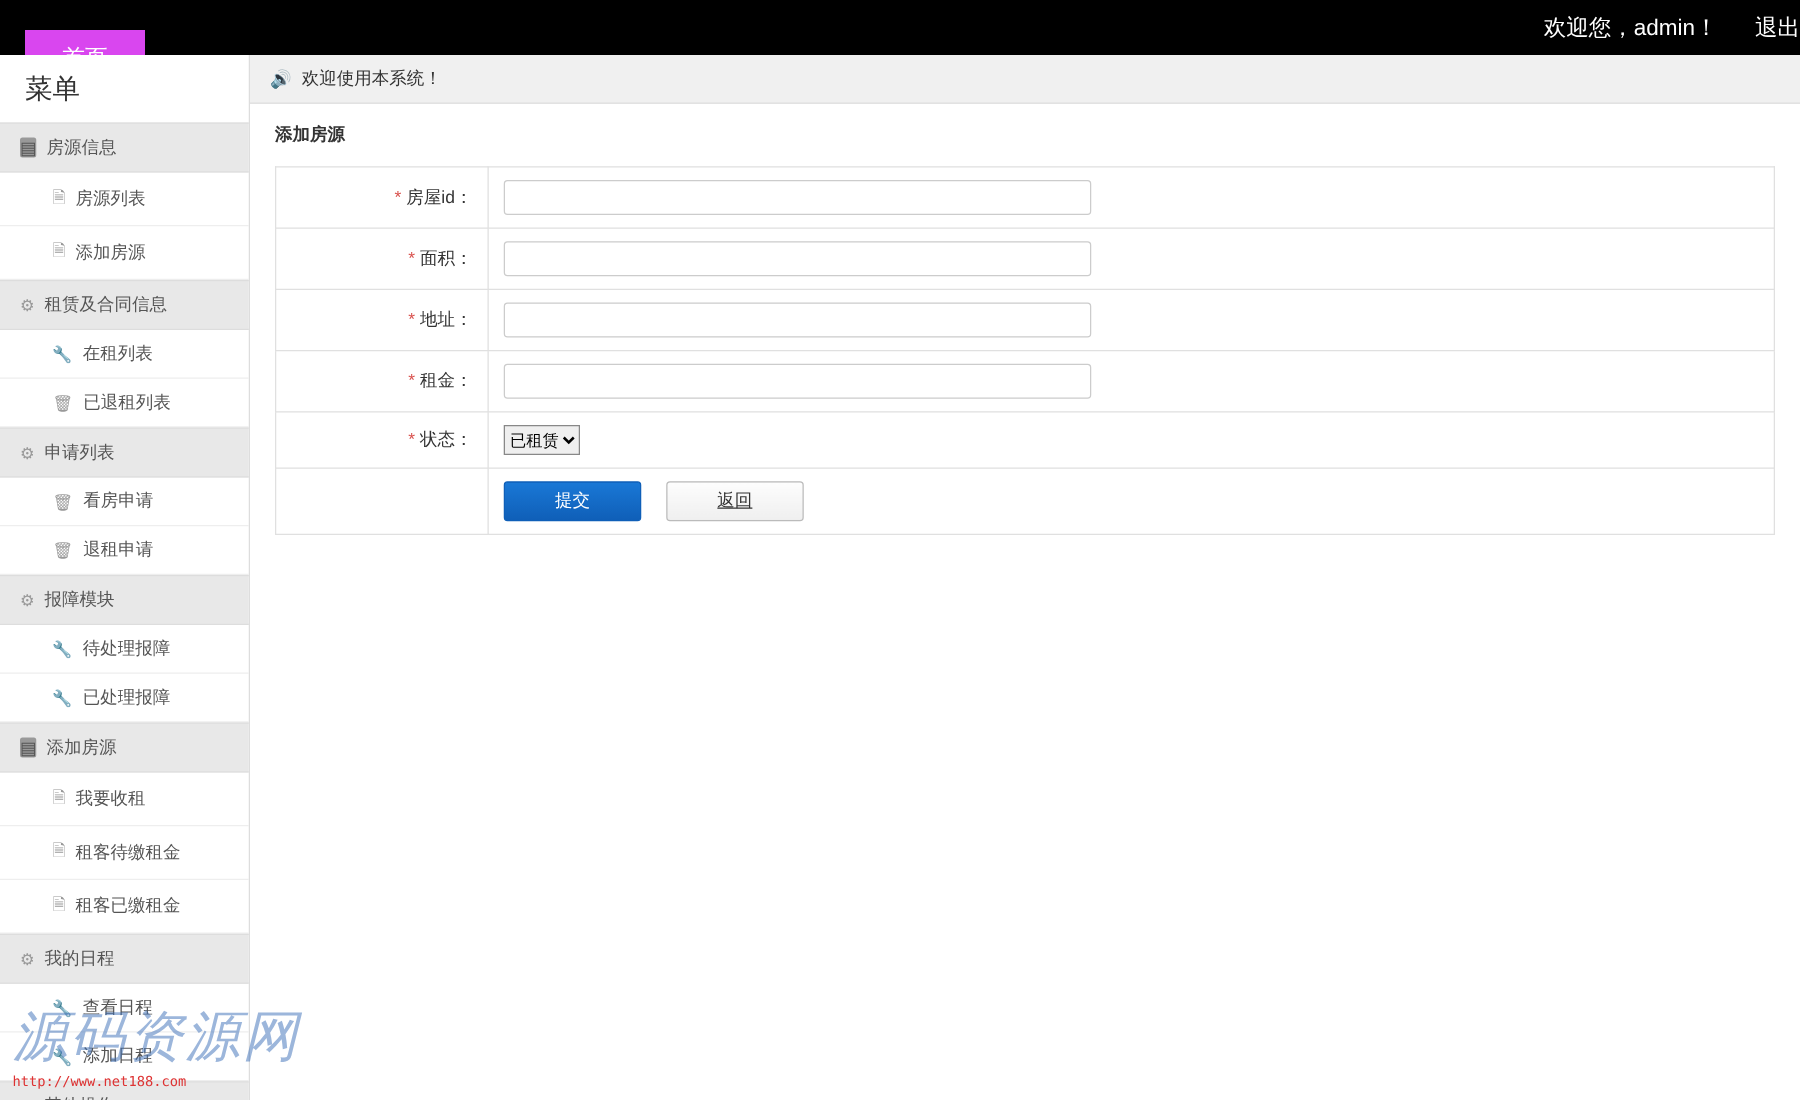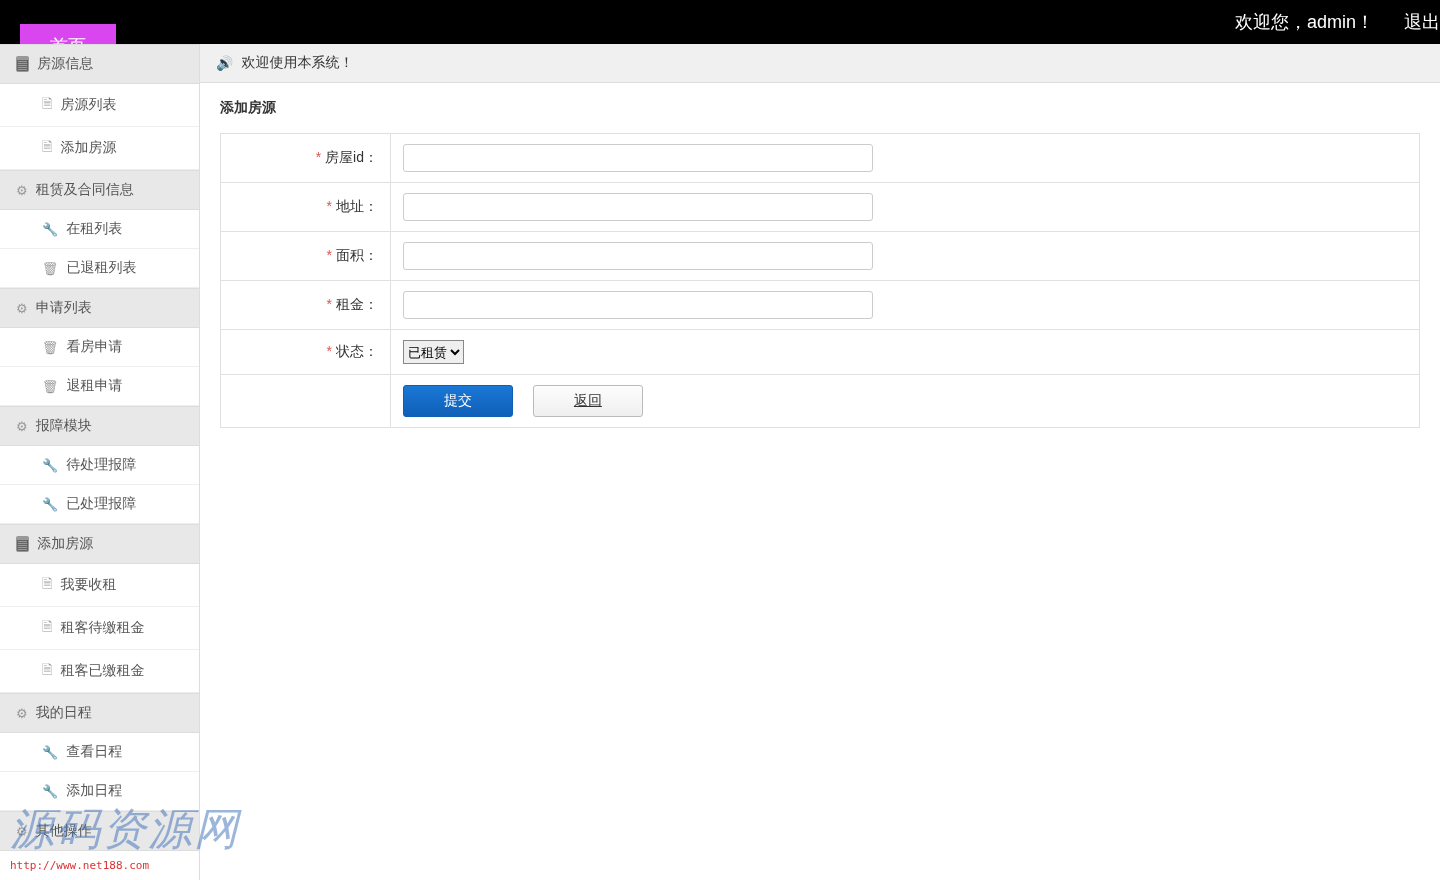--- a/index.html
+++ b/index.html
@@ -53,20 +53,21 @@
     <div class="home-tab">首页</div>
   </div>
   <div class="topbar-right">
     <span>欢迎您，admin！</span>
     <a href="#">退出</a>
   </div>
 </div>
 
 <div class="main">
   <div class="sidebar">
+    <div class="sidebar-title">菜单</div>
     <div id="menu-container">
         <div class="menu-group-header">
           <span class="icon-info">▤</span>
           <span>房源信息</span>
         </div>
         <div class="menu-item">
           <span class="icon-file">🗎</span>
           <span>房源列表</span>
         </div>
         <div class="menu-item">
@@ -152,25 +153,25 @@
 
     <div class="form-area">
       <div class="form-title">添加房源</div>
       <table class="form-table">
         <tbody>
             <tr>
           <td class="label-cell"><span class="required">*</span><span>房屋id：</span></td>
           <td class="field-cell"><input type="text" class="text-input" style=""></td>
         </tr>
         <tr>
+          <td class="label-cell"><span class="required">*</span><span>面积：</span></td>
+          <td class="field-cell"><input type="text" class="text-input" style=""></td>
+        </tr>
+        <tr>
           <td class="label-cell"><span class="required">*</span><span>地址：</span></td>
-          <td class="field-cell"><input type="text" class="text-input" style=""></td>
-        </tr>
-        <tr>
-          <td class="label-cell"><span class="required">*</span><span>面积：</span></td>
           <td class="field-cell"><input type="text" class="text-input" style=""></td>
         </tr>
         <tr>
           <td class="label-cell"><span class="required">*</span><span>租金：</span></td>
           <td class="field-cell"><input type="text" class="text-input" style=""></td>
         </tr>
         <tr>
           <td class="label-cell"><span class="required">*</span><span>状态：</span></td>
           <td class="field-cell">
             <select class="select-input">

